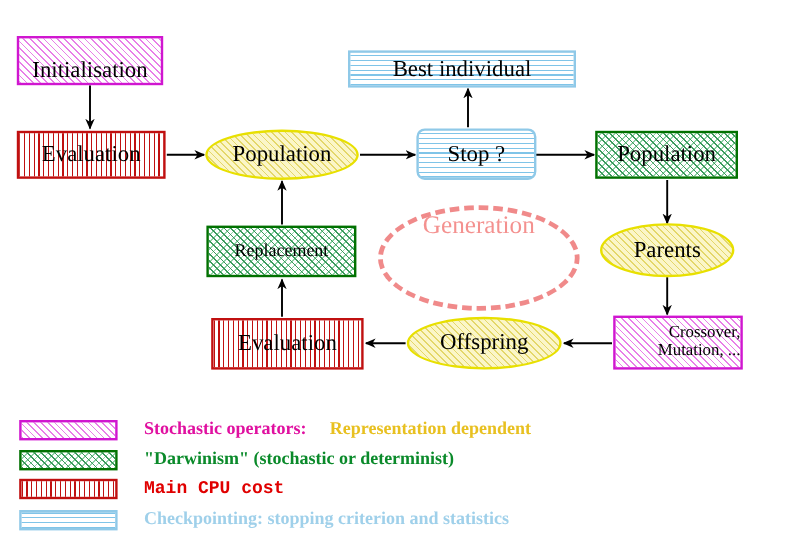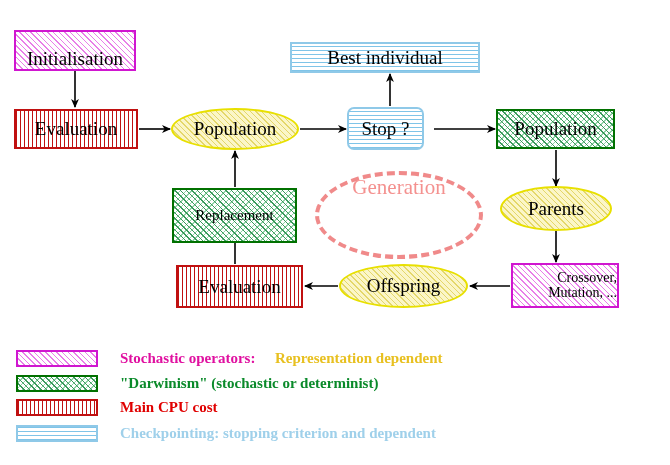--- a/index.html
+++ b/index.html
@@ -58,21 +58,21 @@
   .gen-label{color:#f4918f;font-size:21px;font-family:"Liberation Serif", serif;}
   
   #legend{position:absolute;left:0;top:340px;width:556px;height:125px;}
   .legend-row{position:absolute;left:0;width:670px;height:24px;display:flex;align-items:center;}
   .swatch{width:82px;height:17px;margin-left:16px;box-sizing:border-box;flex:0 0 auto;}
   .legend-text{margin-left:22px;font-size:15px;font-weight:bold;white-space:nowrap;
     font-family:"Liberation Serif", serif;}
   .lt-magenta{color:#e010a0;}
   .lt-gold{color:#e8c020;}
   .lt-green{color:#0a8a2a;}
-  .lt-red{color:#e00000;}
+  .lt-red{color:#e00000;font-family:Liberation Mono, monospace;}
   .lt-blue{color:#9fd0ea;}
   .nowrap{white-space:nowrap;}
 </style>
 </head>
 <body>
 
 <svg id="canvas" xmlns="http://www.w3.org/2000/svg" viewBox="0 0 670 465">
   <defs>
     <marker id="ah" markerWidth="9" markerHeight="9" refX="8" refY="4.5" orient="auto" markerUnits="userSpaceOnUse">
       <path d="M0,0.6 L9,4.5 L0,8.4 L2.6,4.5 Z" fill="#000"></path>
@@ -113,21 +113,21 @@
 </div>
 
 <div class="node fill-yellow ellipse" style="left:171px;top:108px;width:128px;height:42px;font-size:19px;">
   <span>Population</span>
 </div>
 
 <div class="node fill-blue" style="left:290px;top:42px;width:190px;height:31px;font-size:19px;">
   <span>Best individual</span>
 </div>
 
-<div class="node fill-blue rounded" style="left:347px;top:107px;width:77px;height:43px;font-size:19px;">
+<div class="node fill-blue rounded" style="left:347px;top:107px;width:100px;height:43px;font-size:19px;">
   <span>Stop ?</span>
 </div>
 
 <div class="node fill-green" style="left:496px;top:109px;width:119px;height:40px;font-size:19px;">
   <span>Population</span>
 </div>
 
 <div class="node fill-yellow ellipse" style="left:500px;top:186px;width:112px;height:45px;font-size:19px;">
   <span>Parents</span>
 </div>
@@ -138,21 +138,21 @@
 </div>
 
 <div class="node fill-yellow ellipse" style="left:339px;top:264px;width:129px;height:44px;font-size:19px;">
   <span>Offspring</span>
 </div>
 
 <div class="node fill-red" style="left:176px;top:265px;width:127px;height:43px;font-size:19px;">
   <span>Evaluation</span>
 </div>
 
-<div class="node fill-green" style="left:172px;top:188px;width:125px;height:55px;font-size:15px;">
+<div class="node fill-green" style="left:172px;top:188px;width:125px;height:43px;font-size:15px;">
   <span>Replacement</span>
 </div>
 
 <div class="dashed-ellipse" style="left:315px;top:171px;width:160px;height:80px;">
   <span class="gen-label">Generation</span>
 </div>
 
 <div id="legend">
 
   <div class="legend-row" style="top:6px;">
@@ -169,16 +169,16 @@
     <span class="legend-text lt-green">"Darwinism" (stochastic or determinist)</span>
   </div>
 
   <div class="legend-row" style="top:55px;">
     <span class="swatch fill-red"></span>
     <span class="legend-text lt-red">Main CPU cost</span>
   </div>
 
   <div class="legend-row" style="top:81px;">
     <span class="swatch fill-blue"></span>
-    <span class="legend-text lt-blue">Checkpointing: stopping criterion and dependent</span>
+    <span class="legend-text lt-blue">Checkpointing: stopping criterion and statistics</span>
   </div>
 
 </div>
 
 </body></html>

